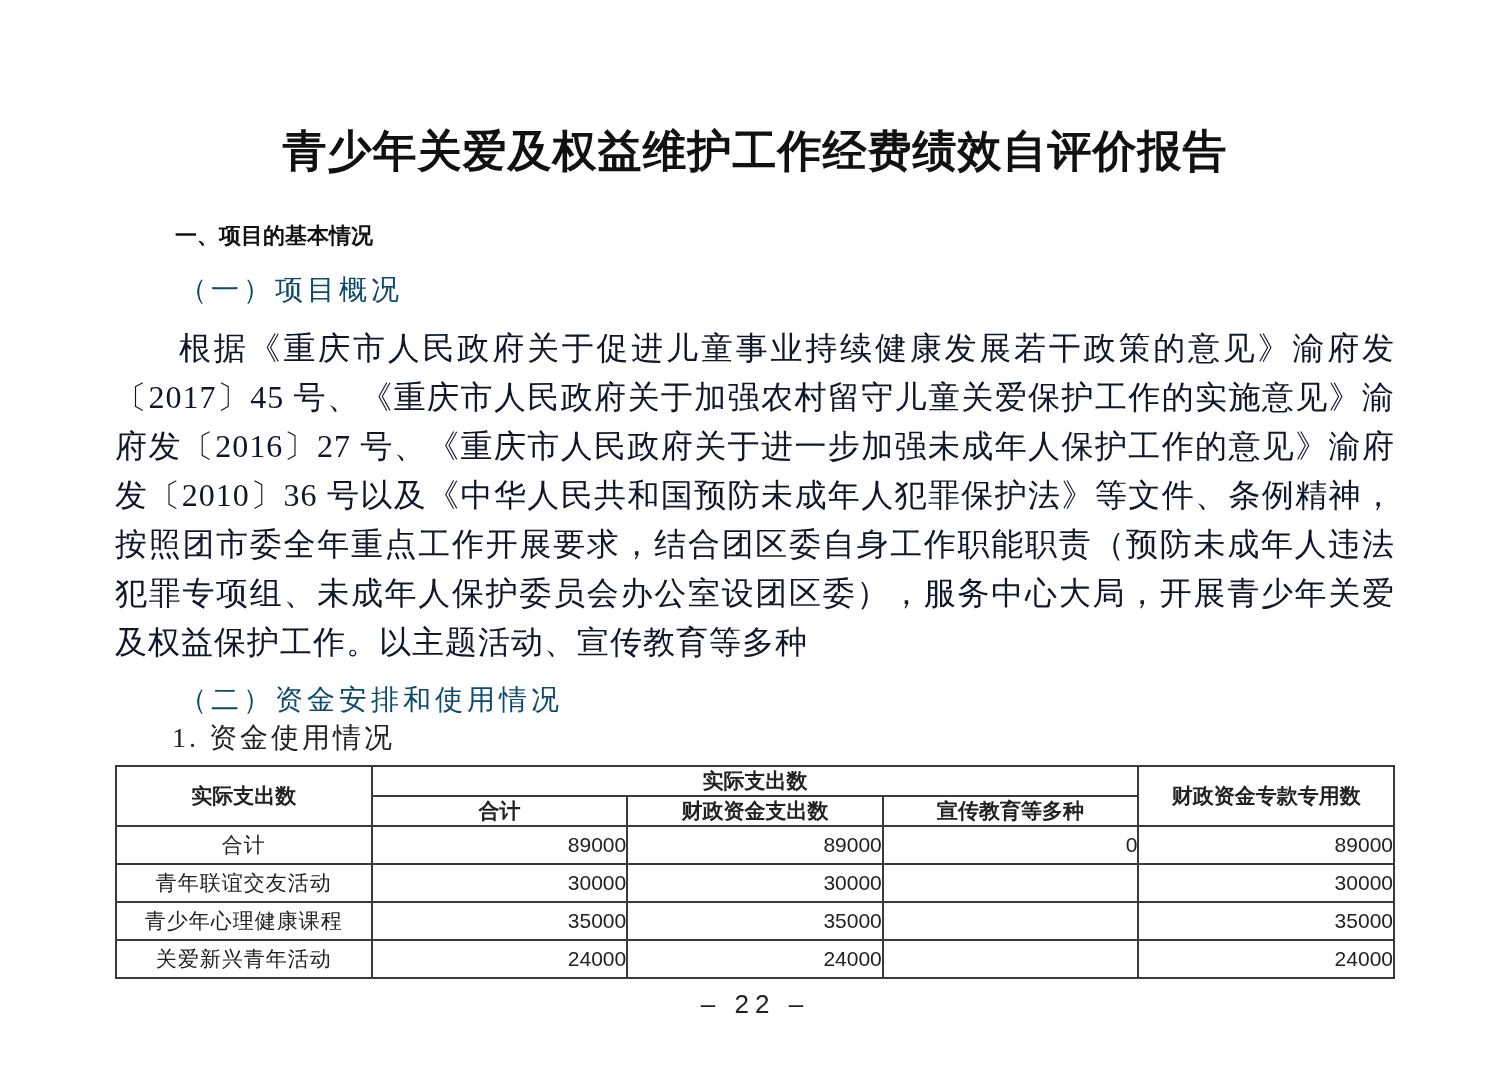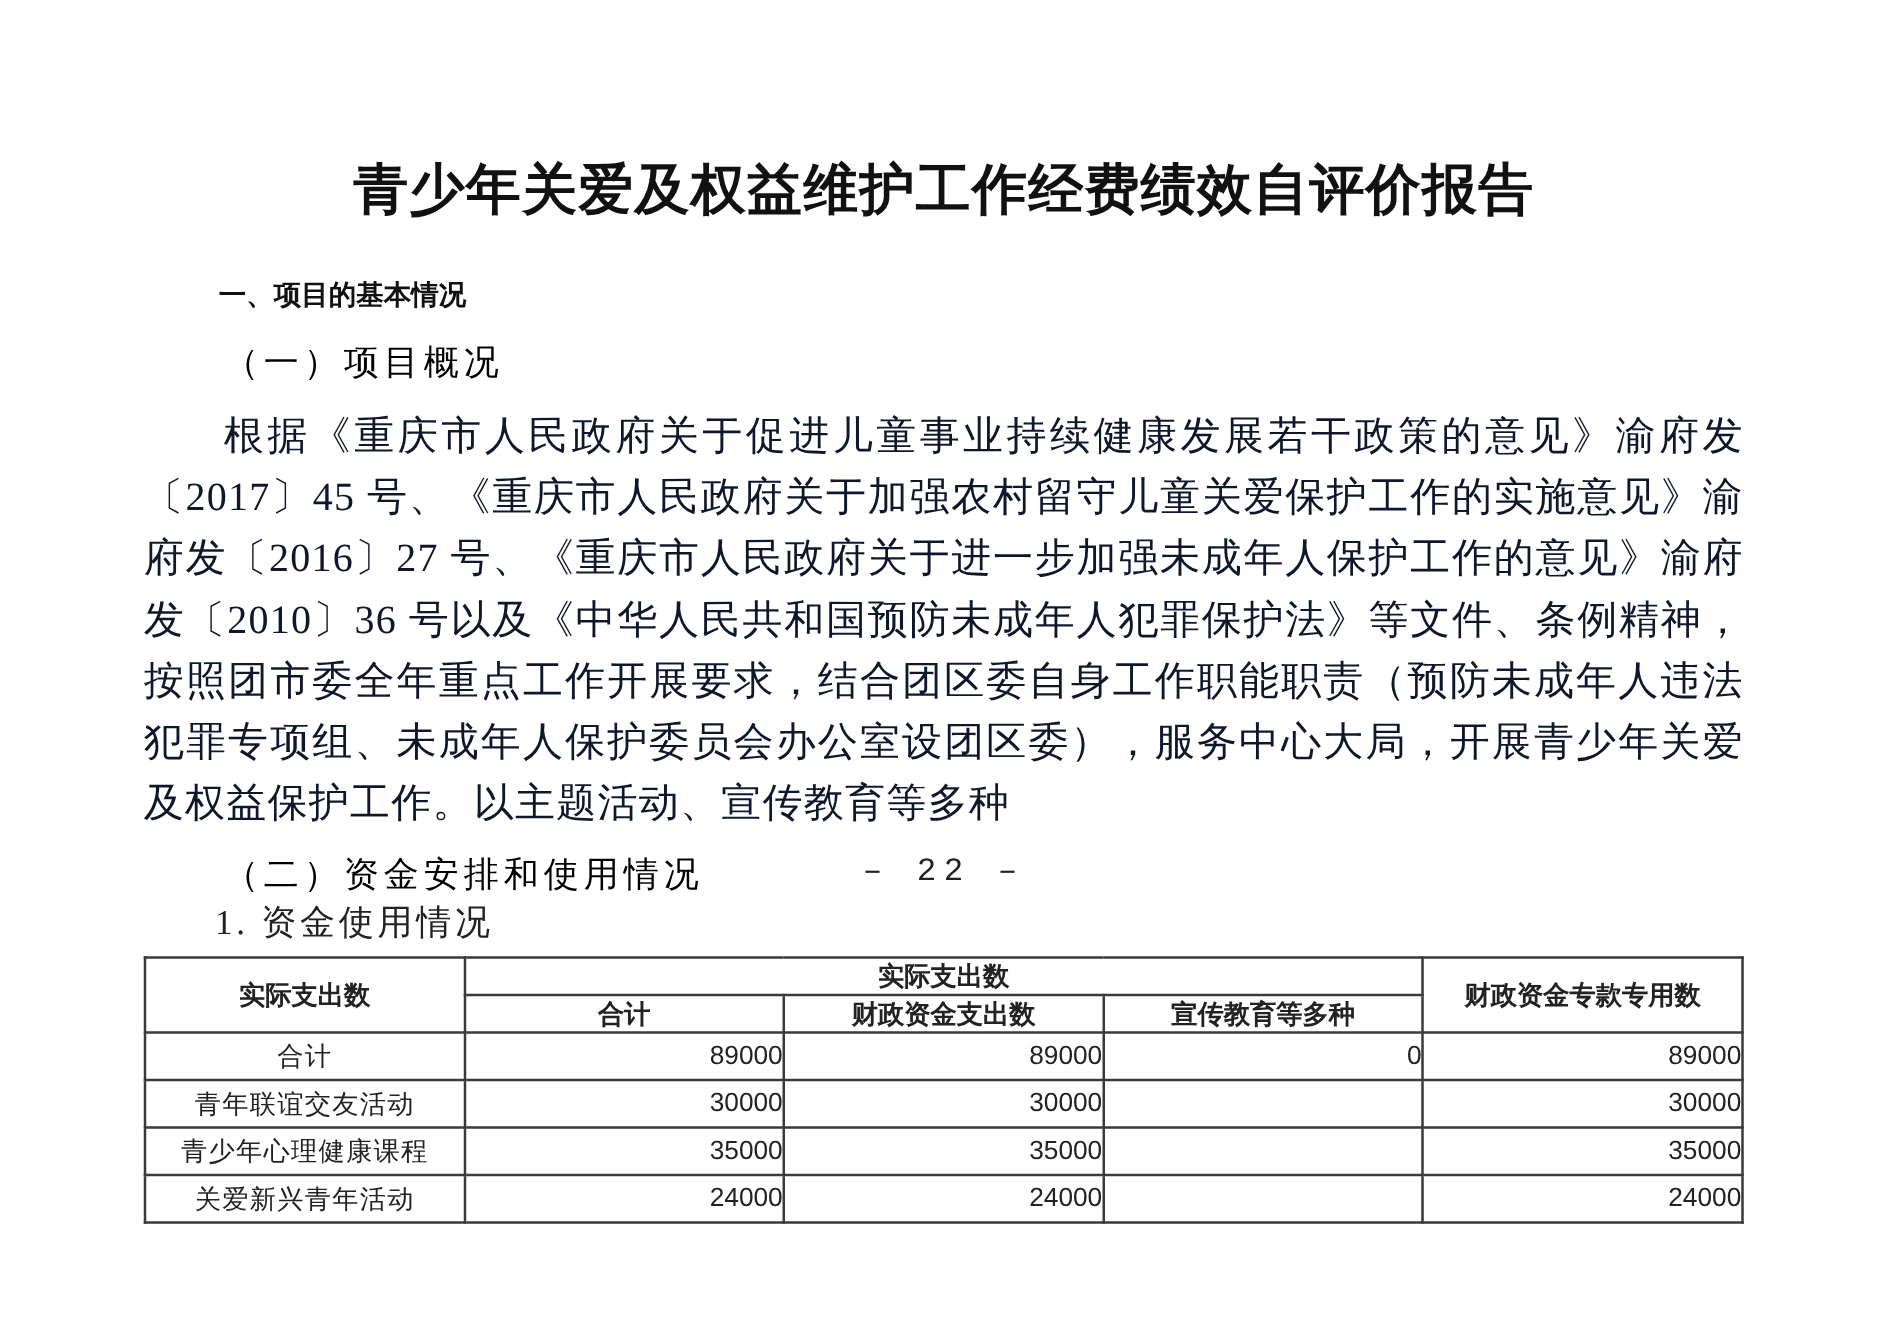--- a/index.html
+++ b/index.html
@@ -4,21 +4,21 @@
 <style>
   * { margin: 0; padding: 0; box-sizing: border-box; }
   html, body {
     width: 1510px; height: 1075px;
     background: #ffffff;
     color: #1a1a1a;
     font-family: "Liberation Serif", serif;
     overflow: hidden;
     position: relative;
   }
-  .page { width: 1510px; height: 767px; position: relative; }
+  .page { width: 1510px; height: 1075px; position: relative; }
   .content { margin: 0 115px; width: 1280px; }
 
   .doc-title {
     padding-top: 122px;
     text-align: center;
     font-size: 44px;
     font-weight: bold;
     font-family: "Liberation Serif", serif;
     letter-spacing: 1px;
     color: #111;
@@ -33,21 +33,21 @@
     color: #111;
   }
 
   .h-sub {
     margin-top: 20px;
     padding-left: 64px;
     font-size: 28px;
     font-weight: 500;
     letter-spacing: 4px;
     font-family: "Liberation Serif", serif;
-    color: #000000;
+    color: #0c4a6e;
   }
 
   .body-paragraph {
     margin-top: 15px;
     font-size: 32px;
     line-height: 49px;
     text-align: justify;
     text-indent: 2em;
     letter-spacing: 1px;
     font-family: "Liberation Serif", serif;
@@ -92,21 +92,21 @@
   table.funds td.cell-label { font-family: "Liberation Serif", serif; letter-spacing: 1px; }
   table.funds td.cell-num   { font-family: "Liberation Sans", sans-serif; text-align: right; }
 
   .page-number {
     position: absolute;
     bottom: 55px;
     left: 0; right: 0;
     text-align: center;
     font-size: 26px;
     letter-spacing: 6px;
-    font-family: Liberation Mono, monospace;
+    font-family: Liberation Sans, sans-serif;
     color: #222;
   }
 </style>
 </head>
 <body>
 
 <div class="page">
   <div class="content">
 
     <h1 class="doc-title">青少年关爱及权益维护工作经费绩效自评价报告</h1>

